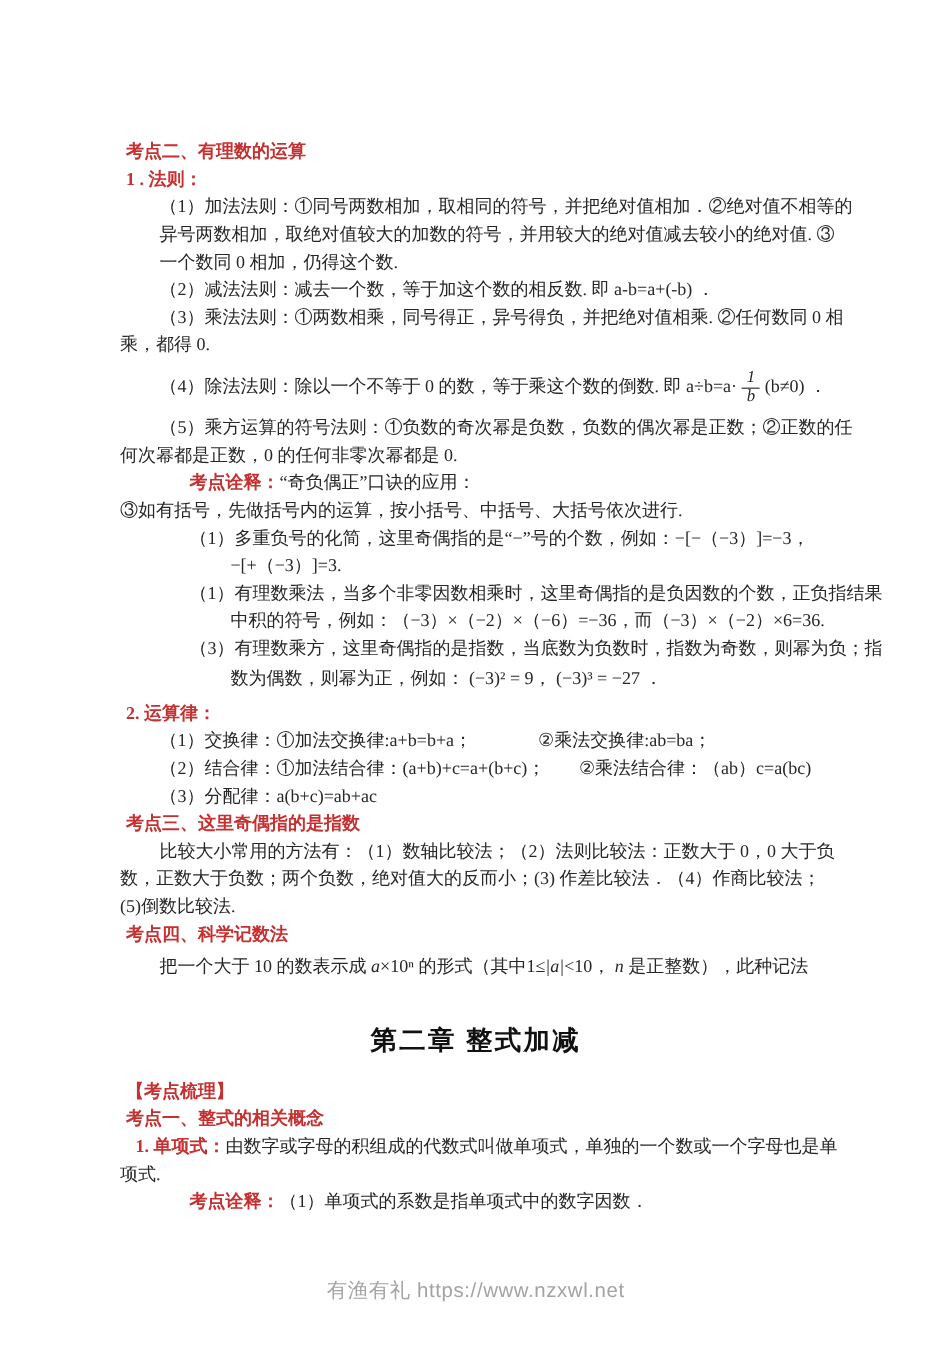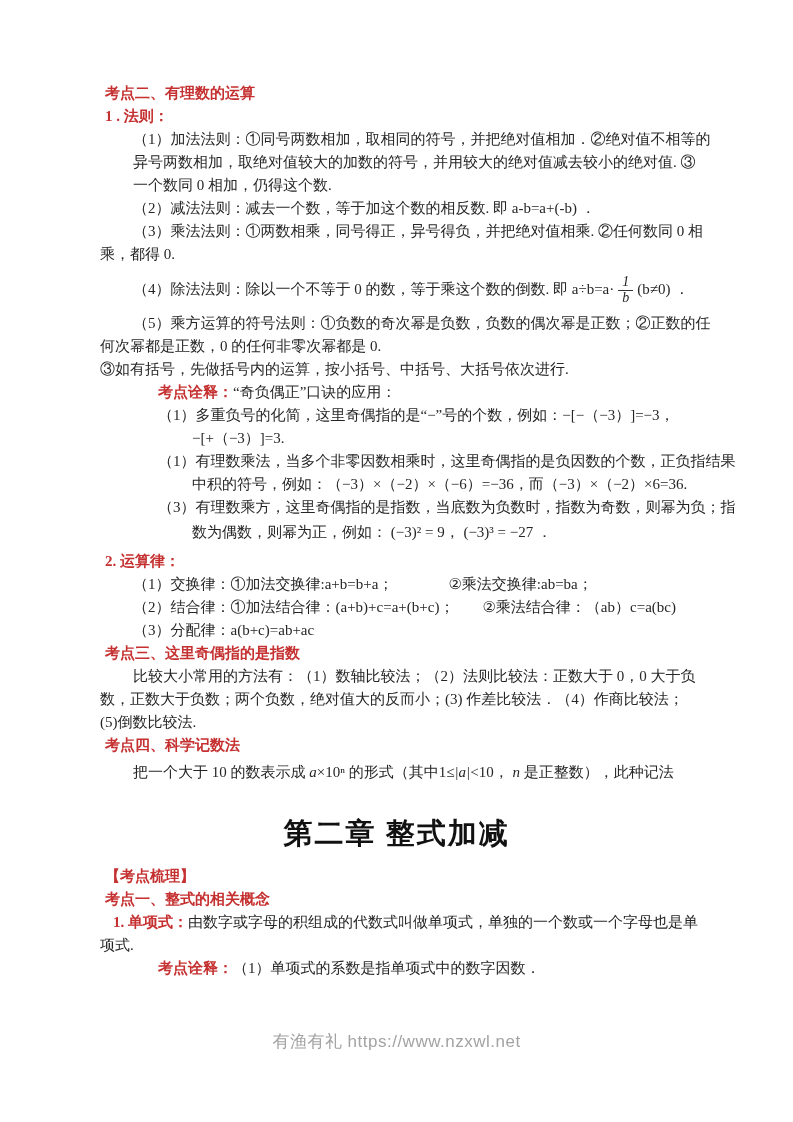--- a/index.html
+++ b/index.html
@@ -3,32 +3,32 @@
 <meta charset="utf-8">
 <style>
   html,body{margin:0;padding:0;}
   body{
     width:793px;height:1122px;background:#ffffff;
     font-family:"Liberation Serif","DejaVu Serif",serif;
     color:#262626;overflow:hidden;
   }
   .page{
     position:relative;width:793px;height:1122px;
-    padding-top:82px;box-sizing:border-box;background:#ffffff;
+    padding-top:116px;box-sizing:border-box;background:#ffffff;
   }
   .line{font-size:15px;line-height:23px;white-space:nowrap;}
   .red{color:#c53030;font-weight:bold;}
   .l-head{padding-left:105px;}
   .l-body{padding-left:100px;}
   .l-p0{padding-left:113px;}
   .l-p1{padding-left:133px;}
   .l-p2{padding-left:158px;}
   .l-p3{padding-left:192px;}
   .l-title{
-    text-align:center;font-size:29px;font-weight:bold;line-height:44px;
+    text-align:center;font-size:22px;font-weight:bold;line-height:44px;
     margin-top:24px;color:#111111;letter-spacing:2px;
   }
   .l-footer{
     text-align:center;margin-top:50px;
     font-family:"Liberation Sans","DejaVu Sans",sans-serif;
     font-size:17px;color:#a3a3a3;letter-spacing:0.5px;
   }
   .v-frac{line-height:40px;margin:3px 0;}
   .v-formula{line-height:26px;margin-bottom:5px;}
   .v-sci{line-height:30px;margin-bottom:12px;}
@@ -52,22 +52,22 @@
     <div class="line l-head"><span class="red">1 . 法则：</span></div>
     <div class="line l-p1"><span>（1）加法法则：①同号两数相加，取相同的符号，并把绝对值相加．②绝对值不相等的</span></div>
     <div class="line l-p1"><span>异号两数相加，取绝对值较大的加数的符号，并用较大的绝对值减去较小的绝对值. ③</span></div>
     <div class="line l-p1"><span>一个数同 0 相加，仍得这个数.</span></div>
     <div class="line l-p1"><span>（2）减法法则：减去一个数，等于加这个数的相反数. 即 </span><span class="math">a-b=a+(-b)</span><span> ．</span></div>
     <div class="line l-p1"><span>（3）乘法法则：①两数相乘，同号得正，异号得负，并把绝对值相乘. ②任何数同 0 相</span></div>
     <div class="line l-body"><span>乘，都得 0.</span></div>
     <div class="line l-p1 v-frac"><span>（4）除法法则：除以一个不等于 0 的数，等于乘这个数的倒数. 即 </span><span class="math">a÷b=a·</span><span class="frac"><span class="num">1</span><span class="den">b</span></span><span class="math">(b≠0)</span><span> ．</span></div>
     <div class="line l-p1"><span>（5）乘方运算的符号法则：①负数的奇次幂是负数，负数的偶次幂是正数；②正数的任</span></div>
     <div class="line l-body"><span>何次幂都是正数，0 的任何非零次幂都是 0.</span></div>
+    <div class="line l-p2"><span class="red">考点诠释：</span><span>“奇负偶正”口诀的应用：</span></div>
     <div class="line l-body"><span>③如有括号，先做括号内的运算，按小括号、中括号、大括号依次进行.</span></div>
-    <div class="line l-p2"><span class="red">考点诠释：</span><span>“奇负偶正”口诀的应用：</span></div>
     <div class="line l-p2"><span>（1）多重负号的化简，这里奇偶指的是“−”号的个数，例如：−[−（−3）]=−3，</span></div>
     <div class="line l-p3"><span>−[+（−3）]=3.</span></div>
     <div class="line l-p2"><span>（1）有理数乘法，当多个非零因数相乘时，这里奇偶指的是负因数的个数，正负指结果</span></div>
     <div class="line l-p3"><span>中积的符号，例如：（−3）×（−2）×（−6）=−36，而（−3）×（−2）×6=36.</span></div>
     <div class="line l-p2"><span>（3）有理数乘方，这里奇偶指的是指数，当底数为负数时，指数为奇数，则幂为负；指</span></div>
     <div class="line l-p3 v-formula"><span>数为偶数，则幂为正，例如： </span><span class="math">(−3)² = 9</span><span>，  </span><span class="math">(−3)³ = −27</span><span> ．</span></div>
     <div class="line l-head"><span class="red">2. 运算律：</span></div>
     <div class="line l-p1"><span>（1）交换律：①加法交换律:a+b=b+a；</span><span class="gap-lg">②乘法交换律:ab=ba；</span></div>
     <div class="line l-p1"><span>（2）结合律：①加法结合律：(a+b)+c=a+(b+c)；</span><span class="gap-md">②乘法结合律：（ab）c=a(bc)</span></div>
     <div class="line l-p1"><span>（3）分配律：a(b+c)=ab+ac</span></div>

